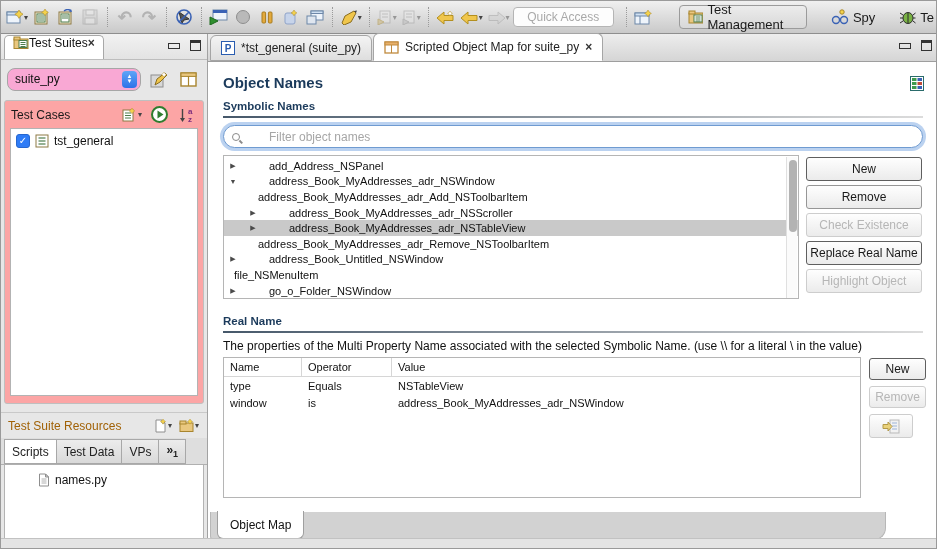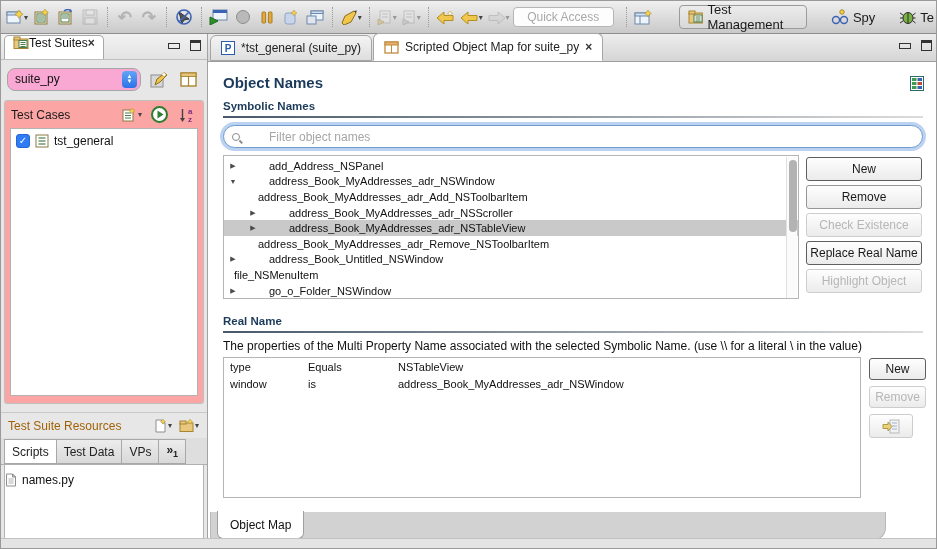--- a/index.html
+++ b/index.html
@@ -42,21 +42,21 @@
   .sash{height:8px;}
   .res-head{height:26px;display:flex;align-items:center;padding:0 7px;gap:4px;border-top:1px solid #c9c9c9;}
   .res-title{font-size:12px;color:#a16207;margin-right:auto;}
   .res-tabs{height:27px;display:flex;align-items:stretch;padding:1px 0 0 3px;background:#dedede;border-bottom:1px solid #b0b0b0;}
   .res-tab{display:flex;align-items:center;padding:0 7px;font-size:12px;color:#222;border:1px solid #a8a8a8;border-right:none;background:linear-gradient(#ececec,#d9d9d9);}
   .res-tab.active{background:#fff;}
   .res-tab.last{border-right:1px solid #a8a8a8;}
   .res-ovf{font-weight:bold;}
   .res-ovf sub{font-size:9px;}
   .res-content{flex:1;margin:0 3px 10px 3px;background:#fff;border:1px solid #b3b3b3;border-top:none;padding-top:6px;}
-  .file-row{display:flex;align-items:center;gap:5px;font-size:12px;color:#111;height:18px;}
+  .file-row{display:flex;align-items:center;gap:5px;padding-left:33px;font-size:12px;color:#111;height:18px;}
 
   
   .editor{position:absolute;left:207px;top:33px;width:730px;height:516px;}
   .etabs{height:28px;background:linear-gradient(#ededed,#d5d5d5);border-bottom:1px solid #9e9e9e;display:flex;align-items:flex-end;padding-left:2px;position:relative;}
   .etab{display:flex;align-items:center;gap:6px;height:26px;padding:0 10px;font-size:12px;color:#222;border:1px solid #a5a5a5;border-radius:6px 6px 0 0;background:linear-gradient(#f4f4f4,#dedede);margin-right:1px;}
   .etab.active{background:#fff;height:28px;border-bottom:1px solid #fff;z-index:2;}
   .eclose{font-size:12px;color:#333;font-weight:bold;}
   .econtent{position:absolute;left:0;top:28px;width:730px;height:488px;background:#fff;}
 
   .page-title{position:absolute;left:15px;top:12px;font-size:15px;font-weight:bold;color:#1b3a5b;}
@@ -520,20 +520,25 @@
         <div class="btn disabled">Check Existence</div>
         <div class="btn strong">Replace Real Name</div>
         <div class="btn disabled">Highlight Object</div>
       </div>
 
       <div class="section-label s2">Real Name</div>
       <div class="section-rule r2"></div>
       <div class="rn-desc">The properties of the Multi Property Name associated with the selected Symbolic Name. (use \\ for a literal \ in the value)</div>
 
       <div class="ptable">
+        <div class="phead">
+          <span class="pc c0">Name</span>
+          <span class="pc c1">Operator</span>
+          <span class="pc c2">Value</span>
+        </div>
         <div class="prow">
           <span class="pc c0">type</span>
           <span class="pc c1">Equals</span>
           <span class="pc c2">NSTableView</span>
         </div>
         <div class="prow">
           <span class="pc c0">window</span>
           <span class="pc c1">is</span>
           <span class="pc c2">address_Book_MyAddresses_adr_NSWindow</span>
         </div>

